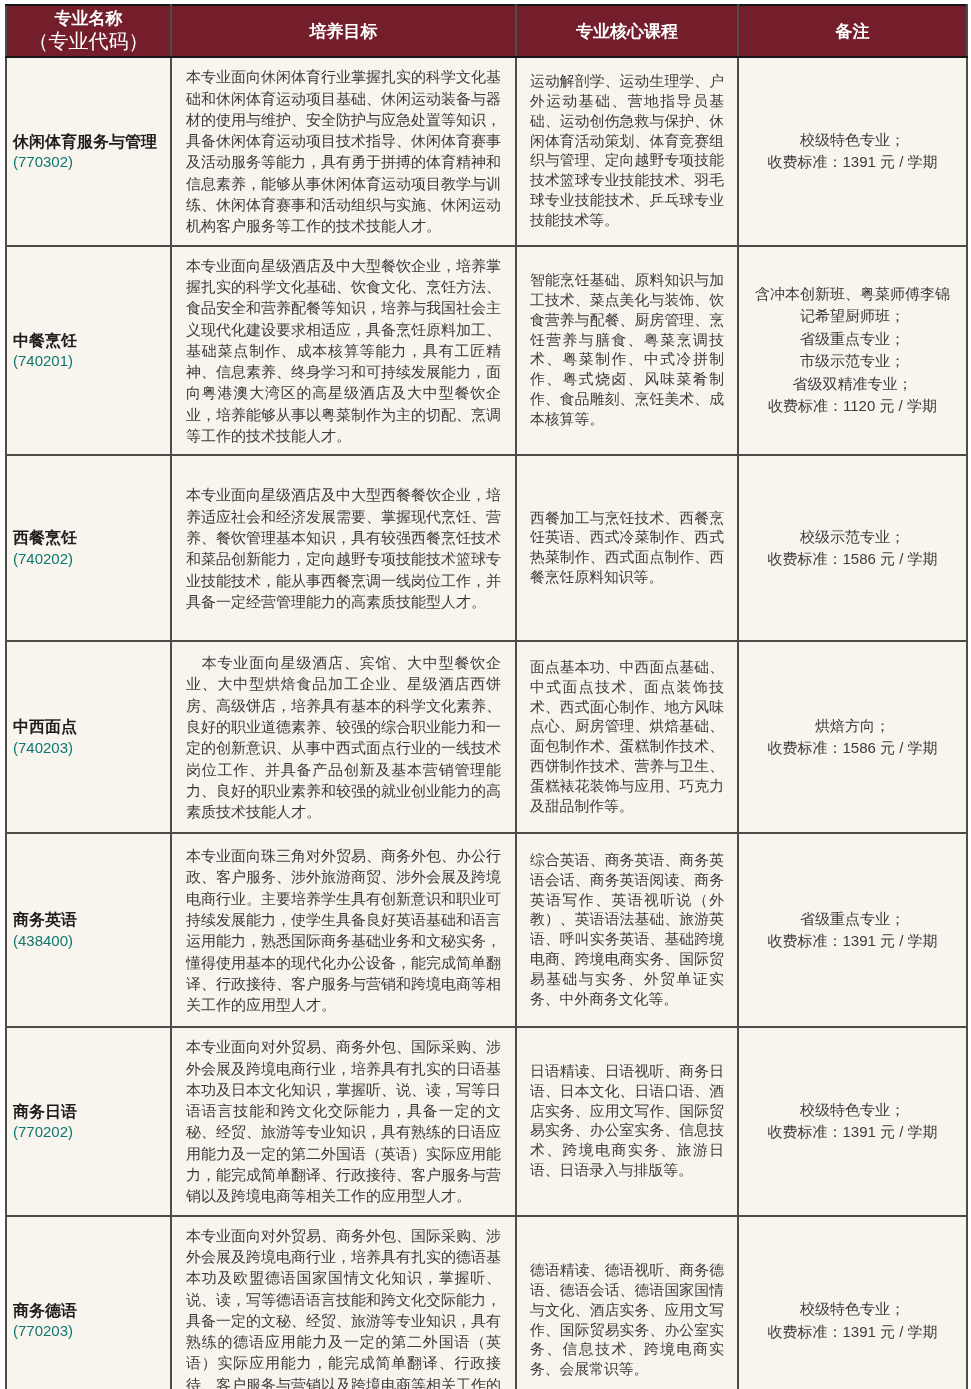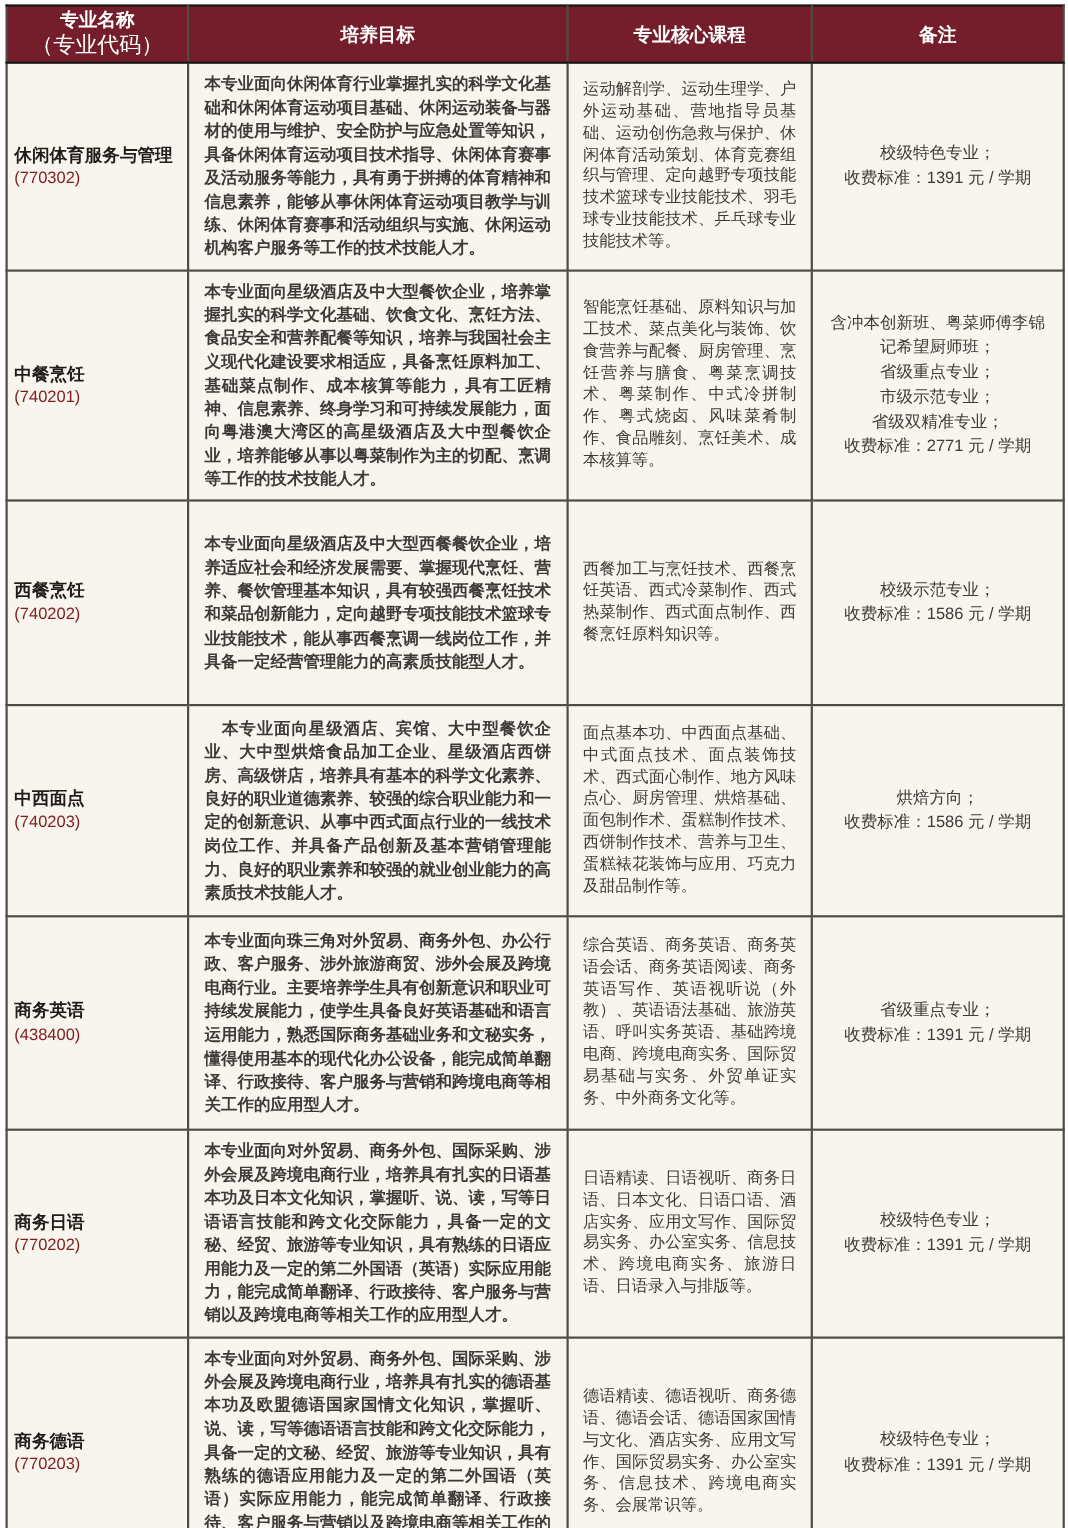--- a/index.html
+++ b/index.html
@@ -60,31 +60,30 @@
     padding: 4px 6px;
   }
   .major-name {
     font-size: 16px;
     font-weight: bold;
     color: #1f1d1c;
     line-height: 1.35;
   }
   .major-code {
     font-size: 15px;
-    color: #7f1d1d;
+    color: #0f766e;
     line-height: 1.35;
   }
 
   td.obj-cell {
     font-size: 15px;
     line-height: 1.42;
     text-align: justify;
     text-align-last: left;
     padding: 8px 14px;
-    font-weight: bold;
   }
   td.course-cell {
     font-size: 14.8px;
     line-height: 1.34;
     text-align: justify;
     text-align-last: left;
     padding: 8px 13px;
     border-radius: 15px;
   }
   td.notes-cell {
@@ -132,21 +131,21 @@
         <td class="name-cell">
           <div class="major-name">中餐烹饪</div>
           <div class="major-code">(740201)</div>
         </td>
         <td class="obj-cell">本专业面向星级酒店及中大型餐饮企业，培养掌握扎实的科学文化基础、饮食文化、烹饪方法、食品安全和营养配餐等知识，培养与我国社会主义现代化建设要求相适应，具备烹饪原料加工、基础菜点制作、成本核算等能力，具有工匠精神、信息素养、终身学习和可持续发展能力，面向粤港澳大湾区的高星级酒店及大中型餐饮企业，培养能够从事以粤菜制作为主的切配、烹调等工作的技术技能人才。</td>
         <td class="course-cell">智能烹饪基础、原料知识与加工技术、菜点美化与装饰、饮食营养与配餐、厨房管理、烹饪营养与膳食、粤菜烹调技术、粤菜制作、中式冷拼制作、粤式烧卤、风味菜肴制作、食品雕刻、烹饪美术、成本核算等。</td>
         <td class="notes-cell">含冲本创新班、粤菜师傅李锦记希望厨师班；
 省级重点专业；
 市级示范专业；
 省级双精准专业；
-收费标准：2771 元 / 学期</td>
+收费标准：1120 元 / 学期</td>
       </tr>
       <tr class="r2">
         <td class="name-cell">
           <div class="major-name">西餐烹饪</div>
           <div class="major-code">(740202)</div>
         </td>
         <td class="obj-cell">本专业面向星级酒店及中大型西餐餐饮企业，培养适应社会和经济发展需要、掌握现代烹饪、营养、餐饮管理基本知识，具有较强西餐烹饪技术和菜品创新能力，定向越野专项技能技术篮球专业技能技术，能从事西餐烹调一线岗位工作，并具备一定经营管理能力的高素质技能型人才。</td>
         <td class="course-cell">西餐加工与烹饪技术、西餐烹饪英语、西式冷菜制作、西式热菜制作、西式面点制作、西餐烹饪原料知识等。</td>
         <td class="notes-cell">校级示范专业；
 收费标准：1586 元 / 学期</td>

